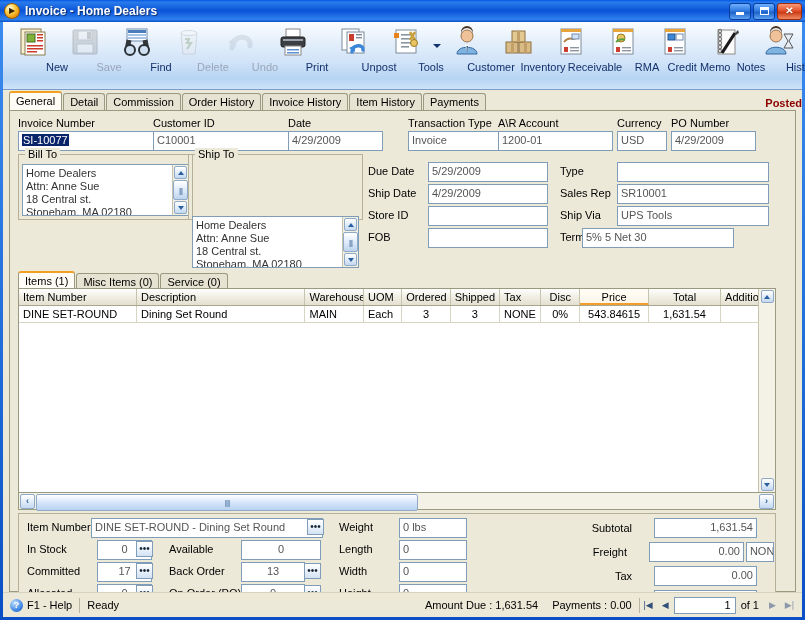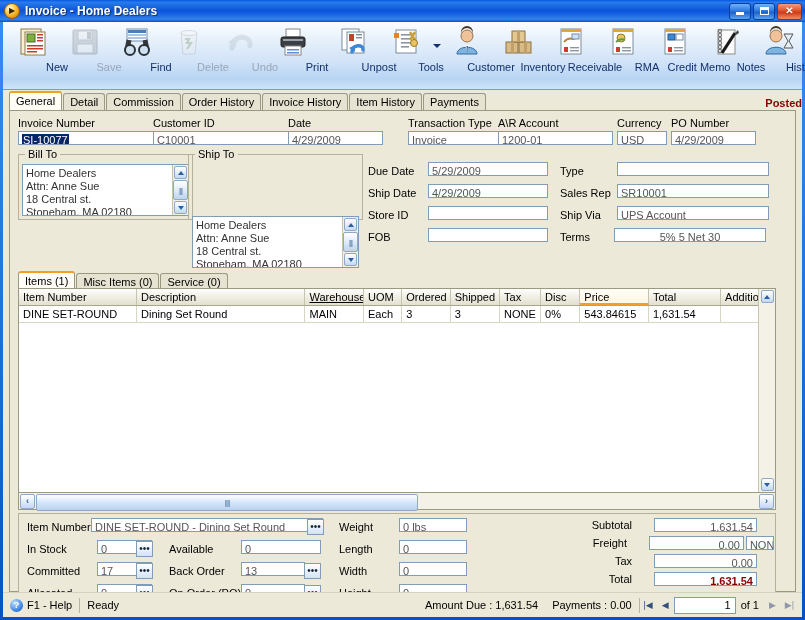--- a/index.html
+++ b/index.html
@@ -99,21 +99,21 @@
   
   .page{
     position:absolute;left:6px;top:88px;width:787px;height:482px;
     background:#ece9d8;border:1px solid #9a9a80;border-top-color:#9a9a80;
     box-sizing:border-box;
   }
   .lbl-s{font-size:11px;color:#000;}
   .fld{
     border:1px solid #7f9db9;background:#fff;box-sizing:border-box;
     font-family:"Liberation Sans", sans-serif;font-size:11px;color:#555;
-    padding:1px 3px;height:14px;line-height:15px;overflow:hidden;white-space:nowrap;
+    padding:1px 3px;height:20px;line-height:15px;overflow:hidden;white-space:nowrap;
   }
   .sel{background:#0a246a;color:#fff;padding:0 1px;}
 
   .abs{position:absolute;}
 
   
   .grp{position:absolute;border:1px solid #b4b09a;box-sizing:border-box;}
   .grp .cap{position:absolute;top:-7px;left:6px;background:#ece9d8;padding:0 3px;font-size:11px;}
 
   .memo{
@@ -155,21 +155,21 @@
   .gh{
     box-sizing:border-box;border-right:1px solid #c6c3ae;
     font-size:11px;color:#000;padding:1px 4px;line-height:14px;white-space:nowrap;overflow:hidden;
   }
   .gh.active{border-bottom:2px solid #f0a02a;background:linear-gradient(to bottom,#fffdf7,#fdf6e8);}
   .grow{display:flex;height:17px;box-sizing:border-box;border-bottom:1px solid #d8d5c3;}
   .gc{
     box-sizing:border-box;border-right:1px solid #d8d5c3;
     font-size:11px;color:#000;padding:1px 4px;line-height:14px;white-space:nowrap;overflow:hidden;
   }
-  .ralign{text-align:left;}
+  .ralign{text-align:center;}
 
   .vsb{
     position:absolute;right:0;top:0;width:16px;bottom:0;background:#f4f2e6;border-left:1px solid #c8c5af;
     display:flex;flex-direction:column;justify-content:space-between;align-items:center;
   }
   .hsbrow{
     position:absolute;left:8px;top:382px;width:758px;height:17px;
     border:1px solid #9a9a80;border-top:none;box-sizing:border-box;
     background:#f4f2e6;display:flex;align-items:center;
   }
@@ -597,36 +597,36 @@
       <div class="abs lbl-s" style="left:358px;top:120px;">FOB</div>
       <div class="abs fld" style="left:418px;top:117px;width:120px;"></div>
 
       <div class="abs lbl-s" style="left:550px;top:54px;text-align:center;">Type</div>
       <div class="abs fld" style="left:607px;top:51px;width:152px;"></div>
 
       <div class="abs lbl-s" style="left:550px;top:76px;">Sales Rep</div>
       <div class="abs fld" style="left:607px;top:73px;width:152px;">SR10001</div>
 
       <div class="abs lbl-s" style="left:550px;top:98px;">Ship Via</div>
-      <div class="abs fld" style="left:607px;top:95px;width:152px;">UPS Account</div>
+      <div class="abs fld" style="left:607px;top:95px;width:152px;">UPS Tools</div>
 
       <div class="abs lbl-s" style="left:550px;top:120px;">Terms</div>
-      <div class="abs fld" style="left:604px;top:117px;width:152px;text-align:center;">5% 5 Net 30</div>
+      <div class="abs fld" style="left:572px;top:117px;width:152px;">5% 5 Net 30</div>
 
       <div class="itemtabs">
         <div class="tab active">Items (1)</div>
         <div class="tab">Misc Items (0)</div>
         <div class="tab">Service (0)</div>
       </div>
 
       <div class="gridwrap">
         <div class="ghead">
           <div class="gh" style="width:128px;">Item Number</div>
           <div class="gh" style="width:183px;">Description</div>
-          <div class="gh" style="width:63px;text-decoration:underline;">Warehouse</div>
+          <div class="gh" style="width:63px;">Warehouse</div>
           <div class="gh" style="width:41px;">UOM</div>
           <div class="gh ralign" style="width:52px;">Ordered</div>
           <div class="gh ralign" style="width:53px;">Shipped</div>
           <div class="gh" style="width:44px;">Tax</div>
           <div class="gh ralign" style="width:42px;">Disc</div>
           <div class="gh ralign active" style="width:74px;">Price</div>
           <div class="gh ralign" style="width:78px;">Total</div>
           <div class="gh" style="width:58px;">Additional</div>
         </div>
         <div class="grow">

